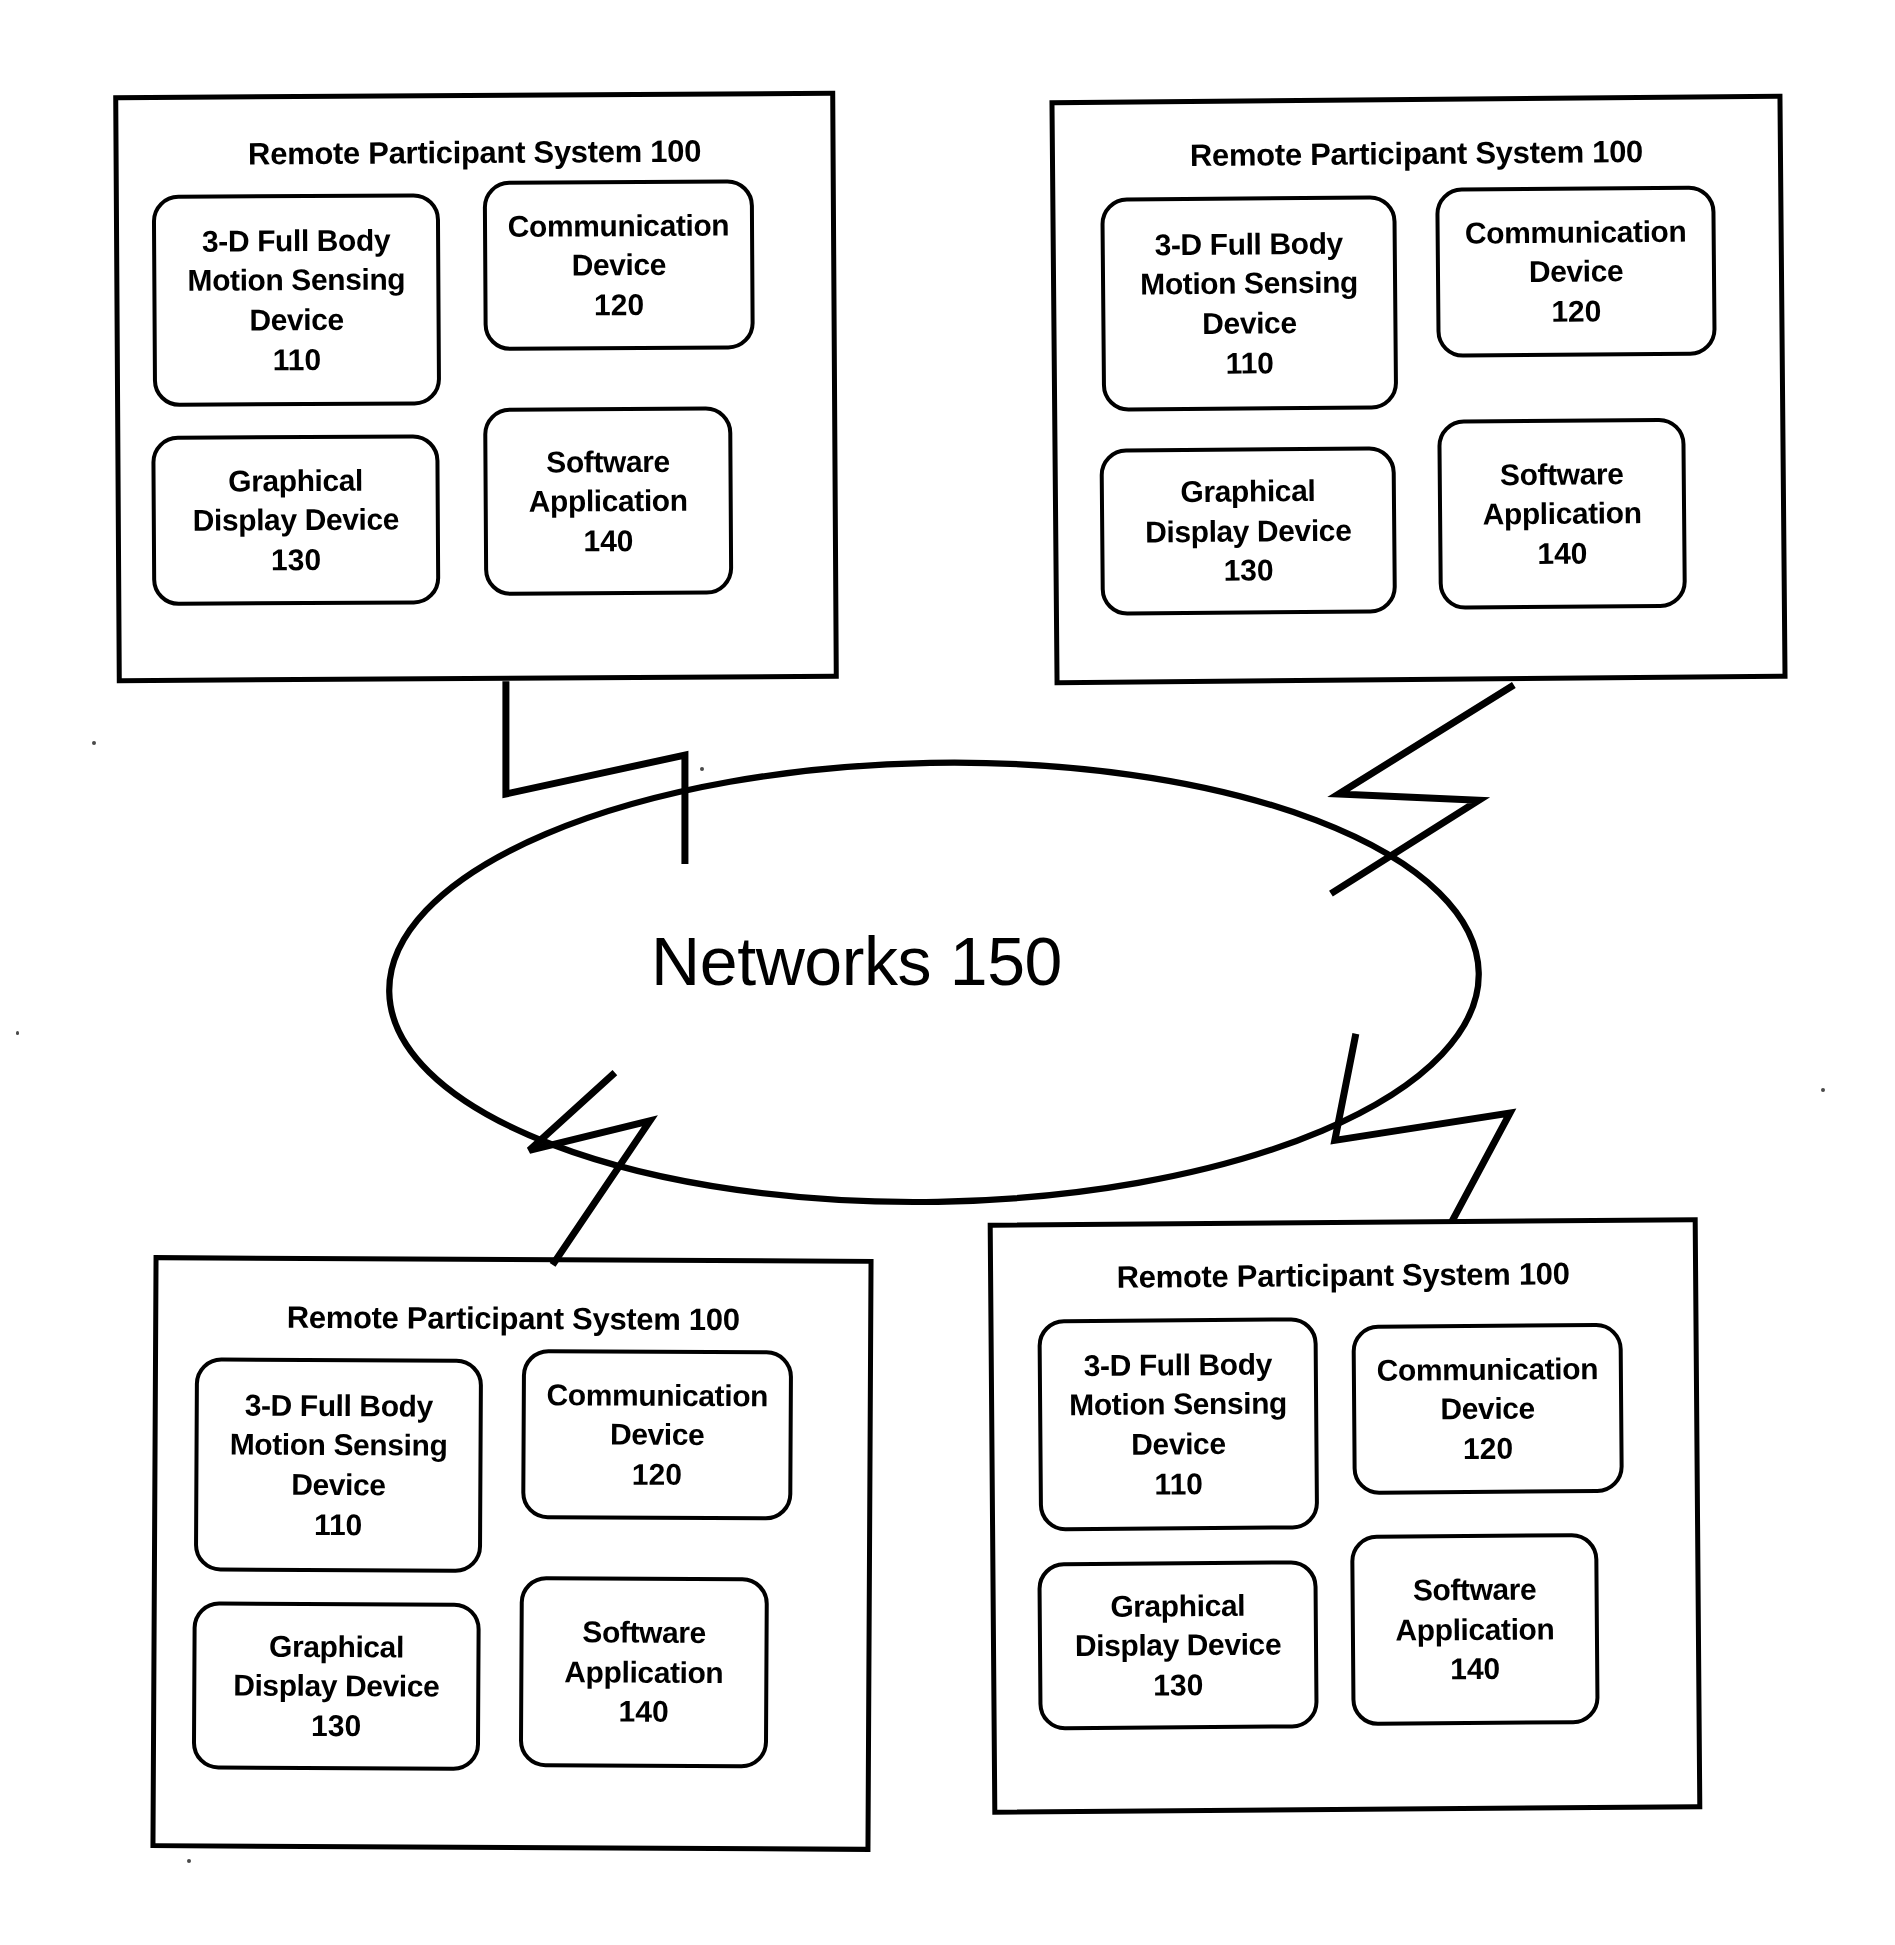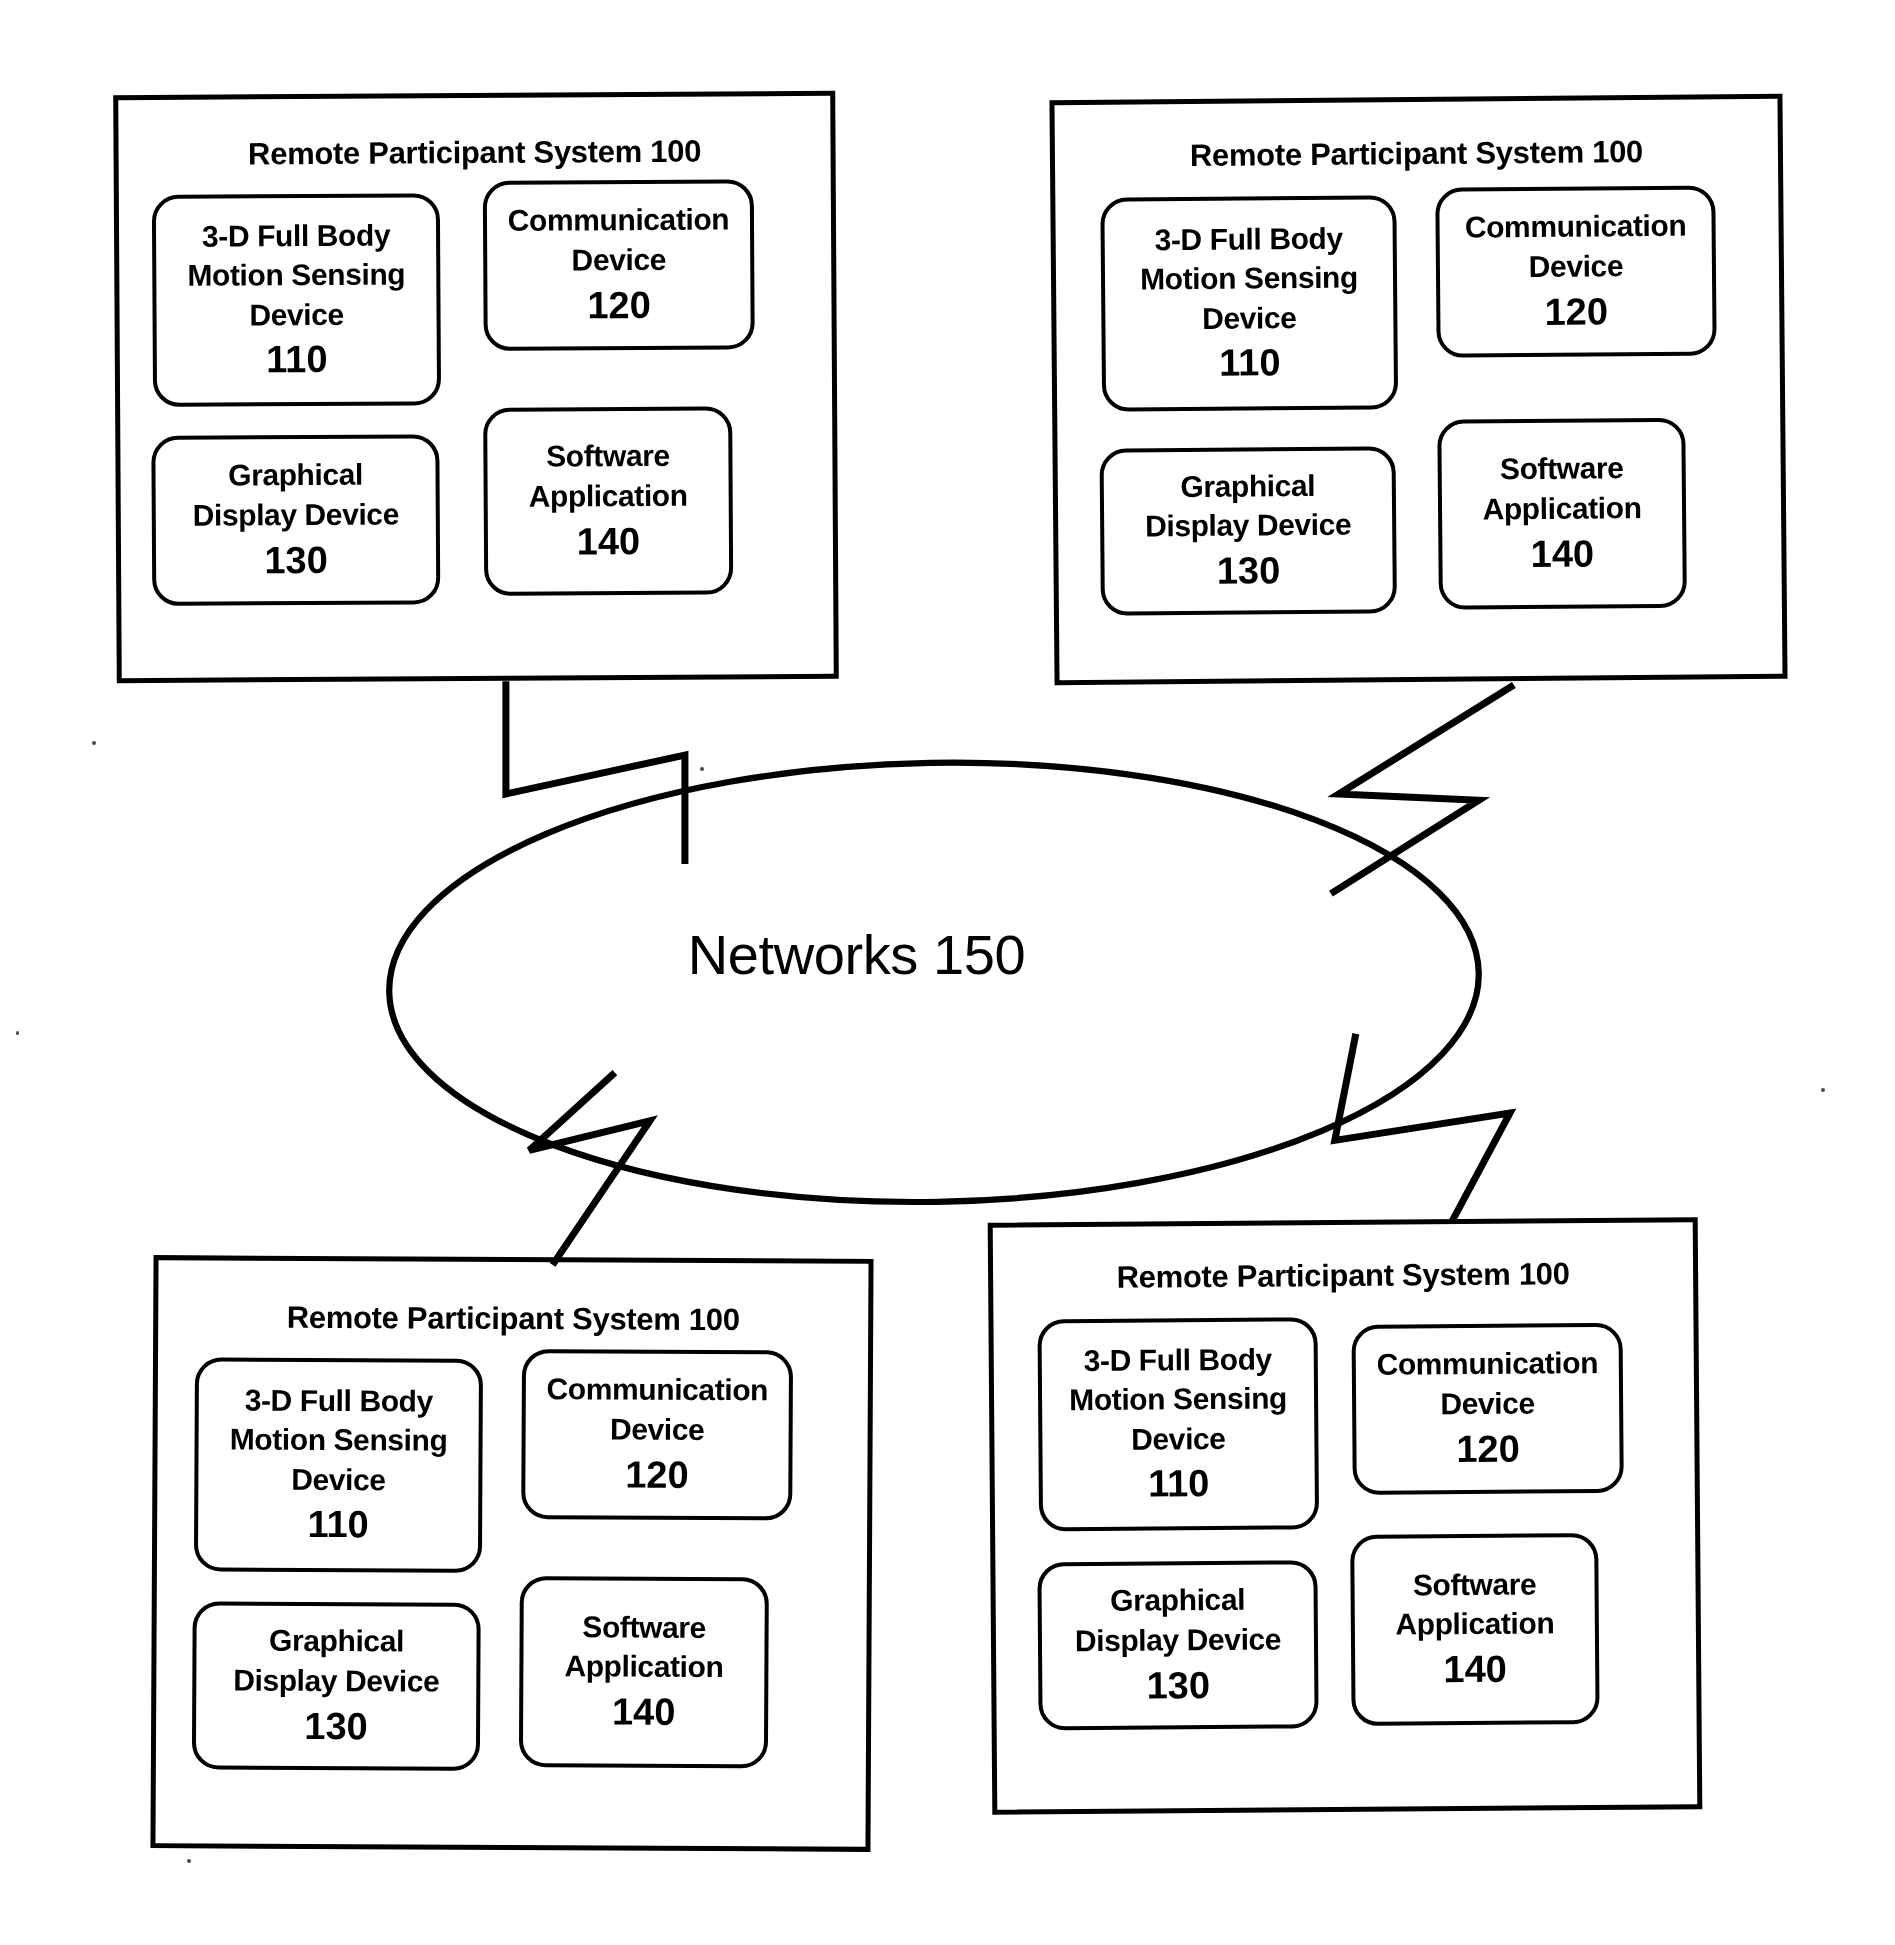--- a/index.html
+++ b/index.html
@@ -54,33 +54,33 @@
   }
   .sub-line {
     font-size: 30px;
     font-weight: 700;
     color: #000;
     line-height: 1.32;
     letter-spacing: -0.4px;
     white-space: nowrap;
   }
   .sub-num {
-    font-size: 38px;
+    font-size: 30px;
     font-weight: 700;
     color: #000;
     line-height: 1.32;
   }
   
   #network-label {
     position: absolute;
     left: 592px;
     top: 922px;
     width: 529px;
     text-align: center;
-    font-size: 56px;
+    font-size: 68px;
     font-weight: 400;
     color: #000;
     letter-spacing: -0.4px;
     white-space: nowrap;
   }
   
   .rot-a { transform: rotate(-0.35deg); }
   .rot-b { transform: rotate(-0.5deg); }
   .rot-c { transform: rotate(0.3deg); }
   .rot-d { transform: rotate(-0.45deg); }

